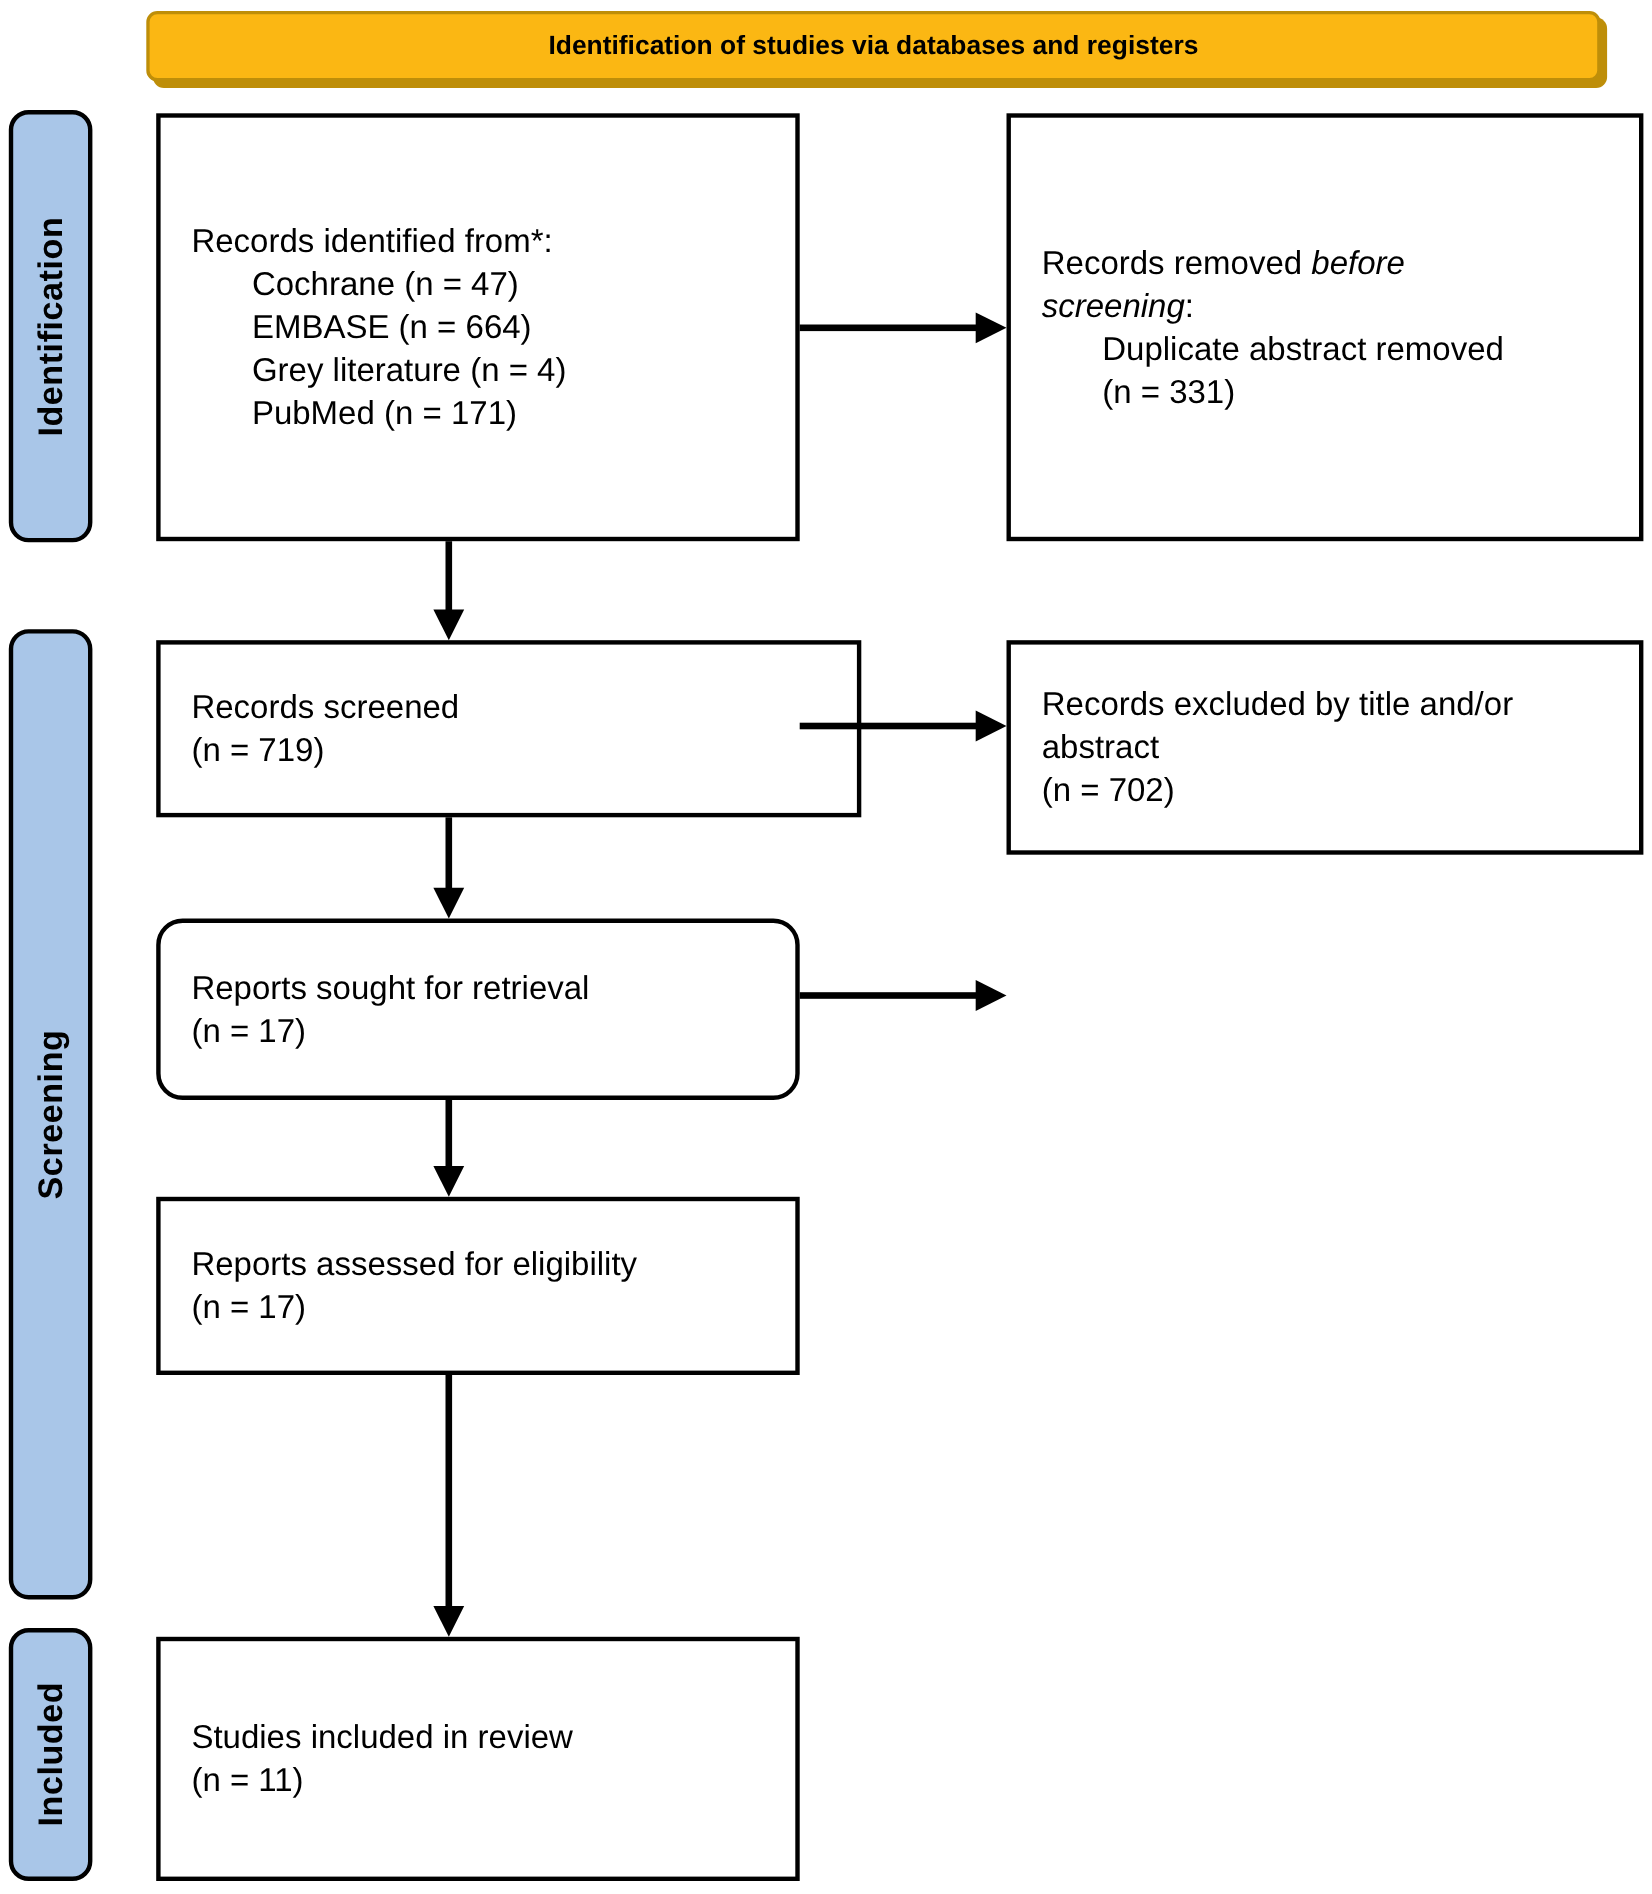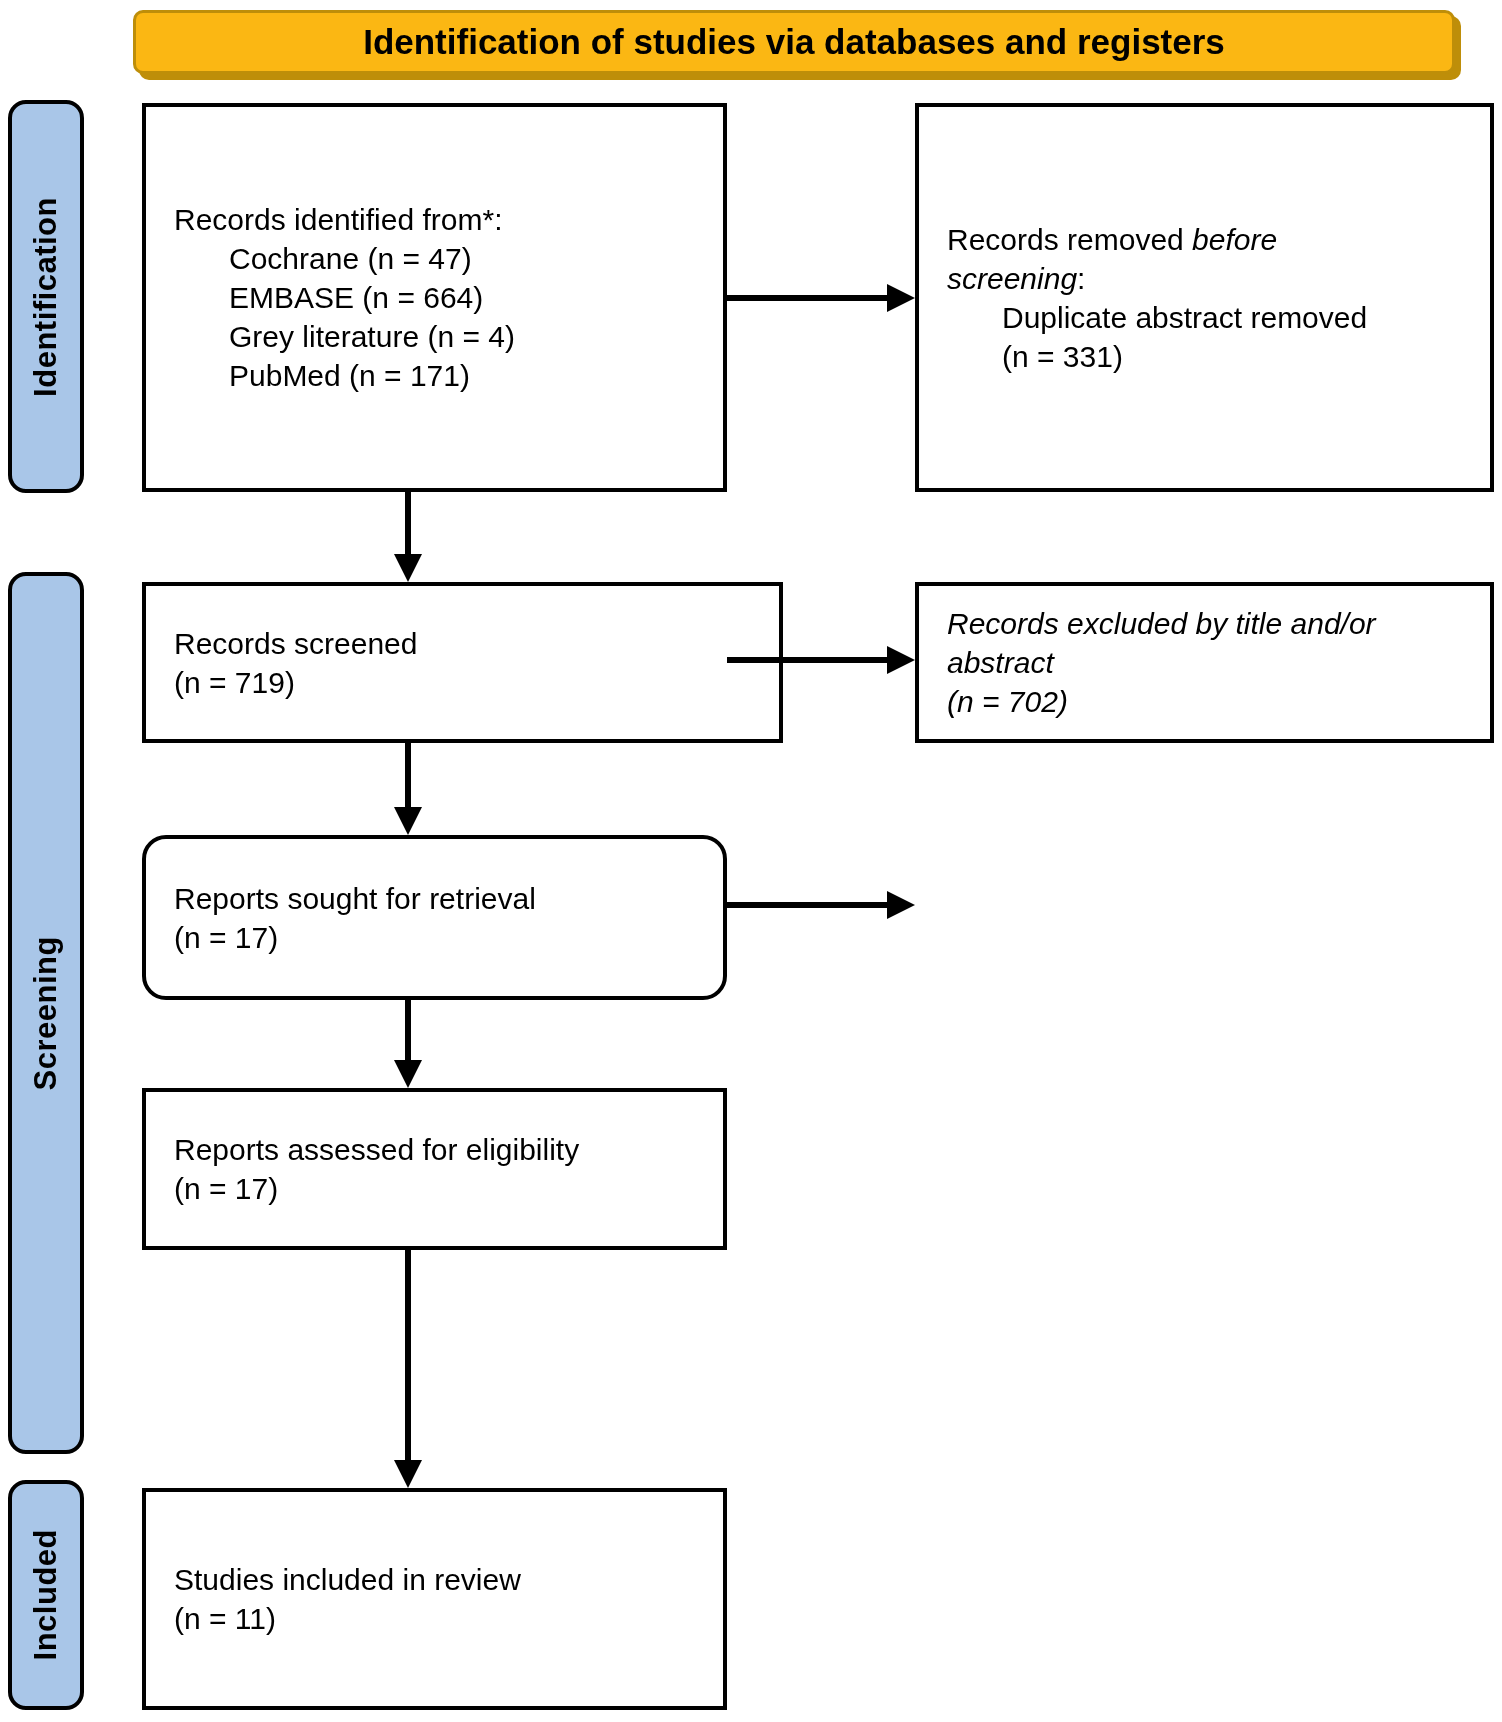--- a/index.html
+++ b/index.html
@@ -13,21 +13,21 @@
   body{background:#FFFFFF;font-family:"Liberation Sans", sans-serif;color:var(--ink);}
   #canvas{position:relative;width:1502px;height:1722px;background:#FFFFFF;overflow:hidden;}
 
   .banner{
     position:absolute;left:133px;top:10px;width:1322px;height:64px;
     background:var(--header-bg);
     border:3px solid var(--header-border);
     box-shadow:6px 6px 0 var(--header-border);
     border-radius:10px;
     display:flex;align-items:center;justify-content:center;
-    font-weight:bold;font-size:35px;
+    font-weight:bold;font-size:24px;
   }
 
   .stage{
     position:absolute;left:8px;width:76px;
     background:var(--stage-bg);
     border:4px solid var(--ink);
     border-radius:18px;
     display:flex;align-items:center;justify-content:center;
   }
   .stage-text{
@@ -42,21 +42,21 @@
   .fbox{
     position:absolute;background:var(--box-bg);
     border:4px solid var(--ink);
     display:flex;flex-direction:column;justify-content:center;
     font-size:30px;line-height:39px;
     padding-left:28px;padding-right:14px;
   }
   #box-records-identified{left:142px;top:103px;width:585px;height:389px;}
   #box-records-removed{left:915px;top:103px;width:579px;height:389px;}
   #box-records-screened{left:142px;top:582px;width:641px;height:161px;}
-  #box-records-excluded{left:915px;top:582px;width:579px;height:161px;font-style:italic;}
+  #box-records-excluded{left:915px;top:582px;width:579px;height:195px;}
   #box-reports-sought{left:142px;top:835px;width:585px;height:165px;border-radius:24px;}
   #box-reports-excluded{left:915px;top:773px;width:579px;height:347px;}
   #box-reports-assessed{left:142px;top:1088px;width:585px;height:162px;}
   #box-studies-included{left:142px;top:1488px;width:585px;height:222px;}
 
   .line{white-space:nowrap;}
   .indent{padding-left:55px;}
   .it{font-style:italic;}
 
   .vshaft{position:absolute;width:6px;background:var(--ink);}

